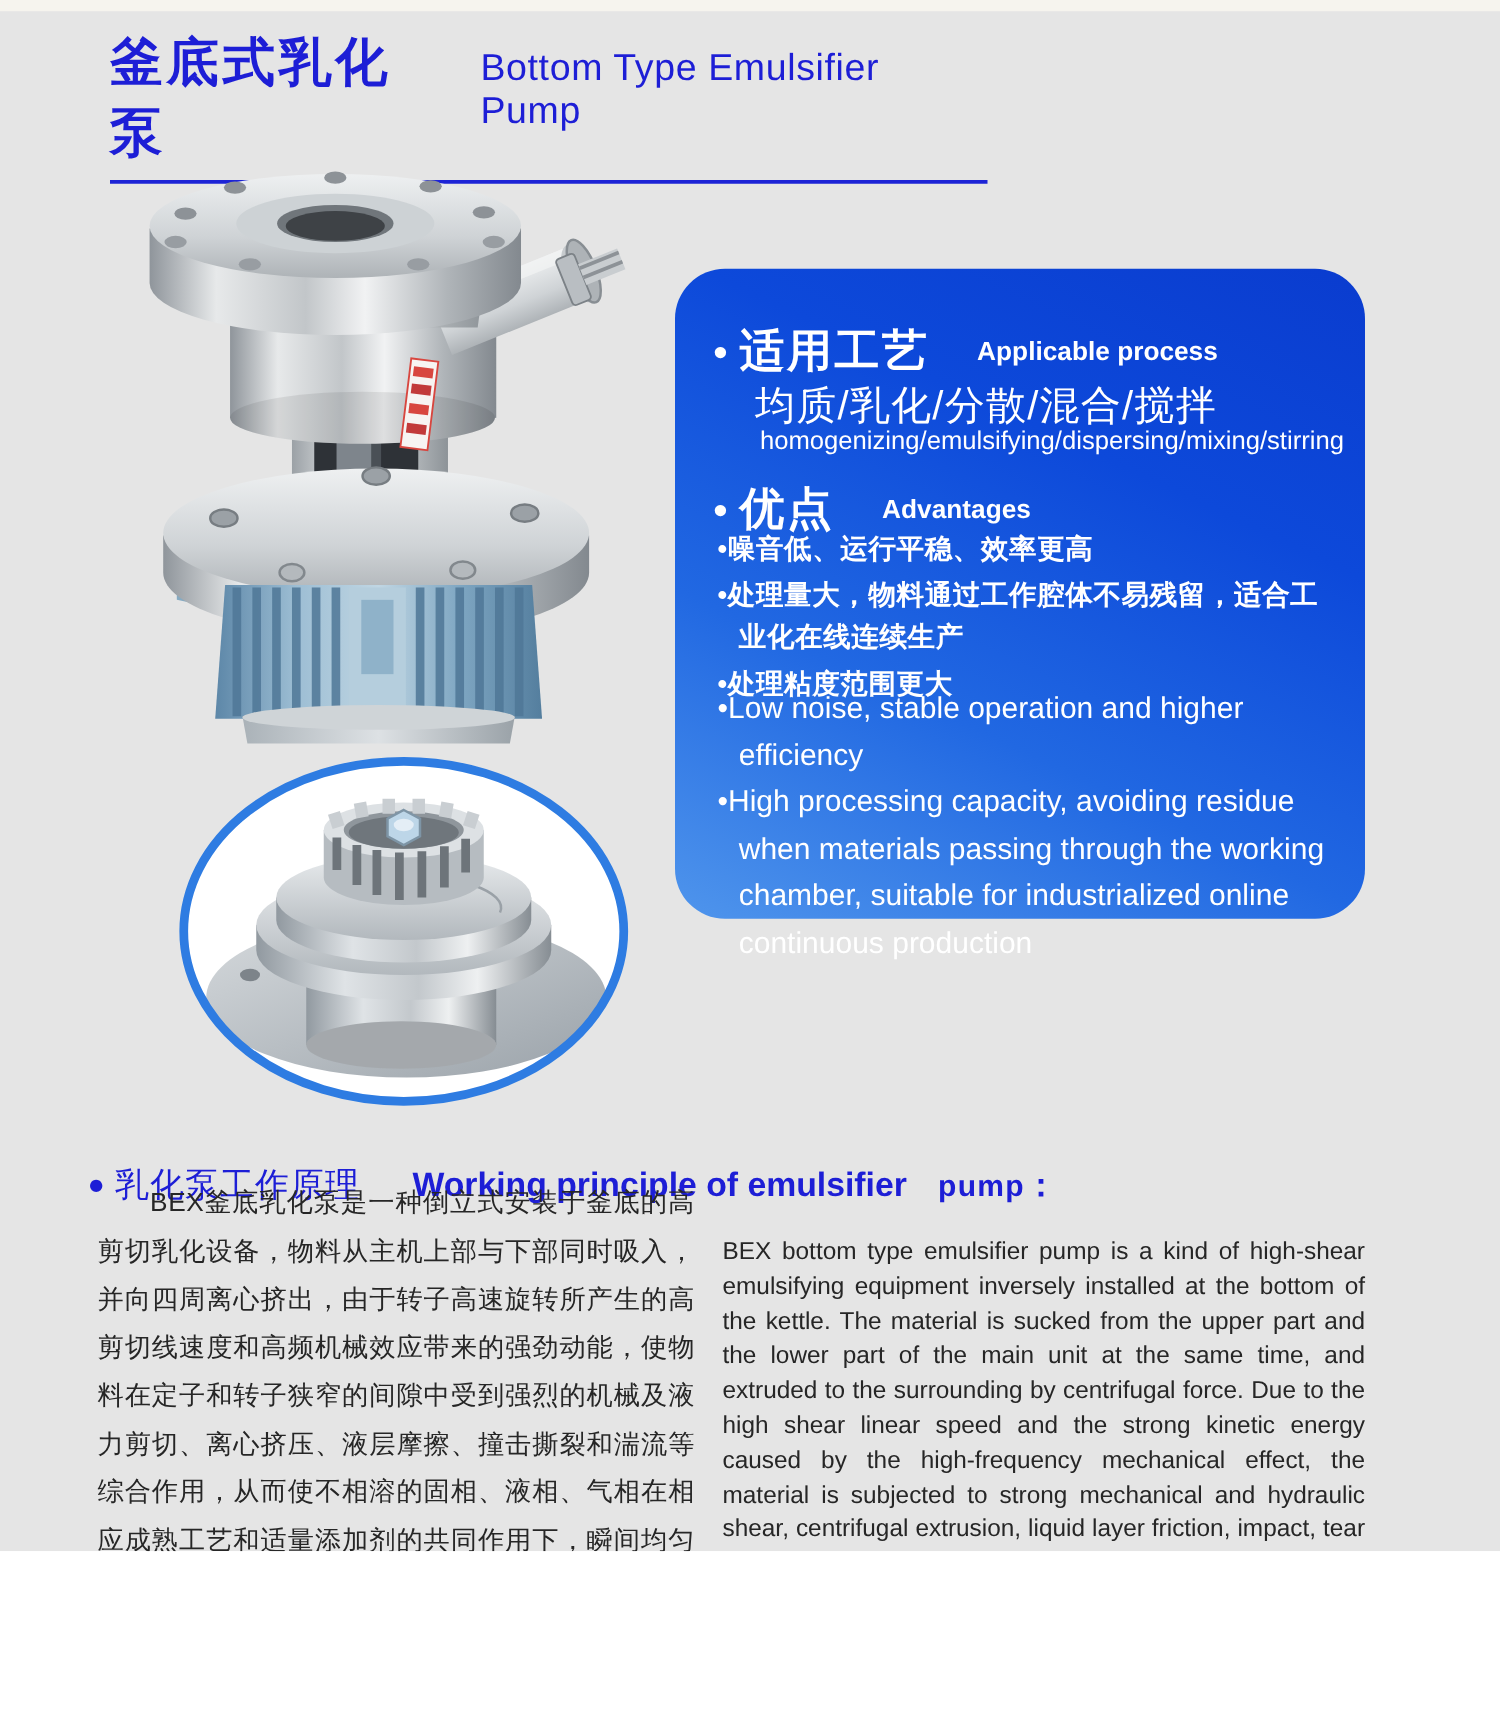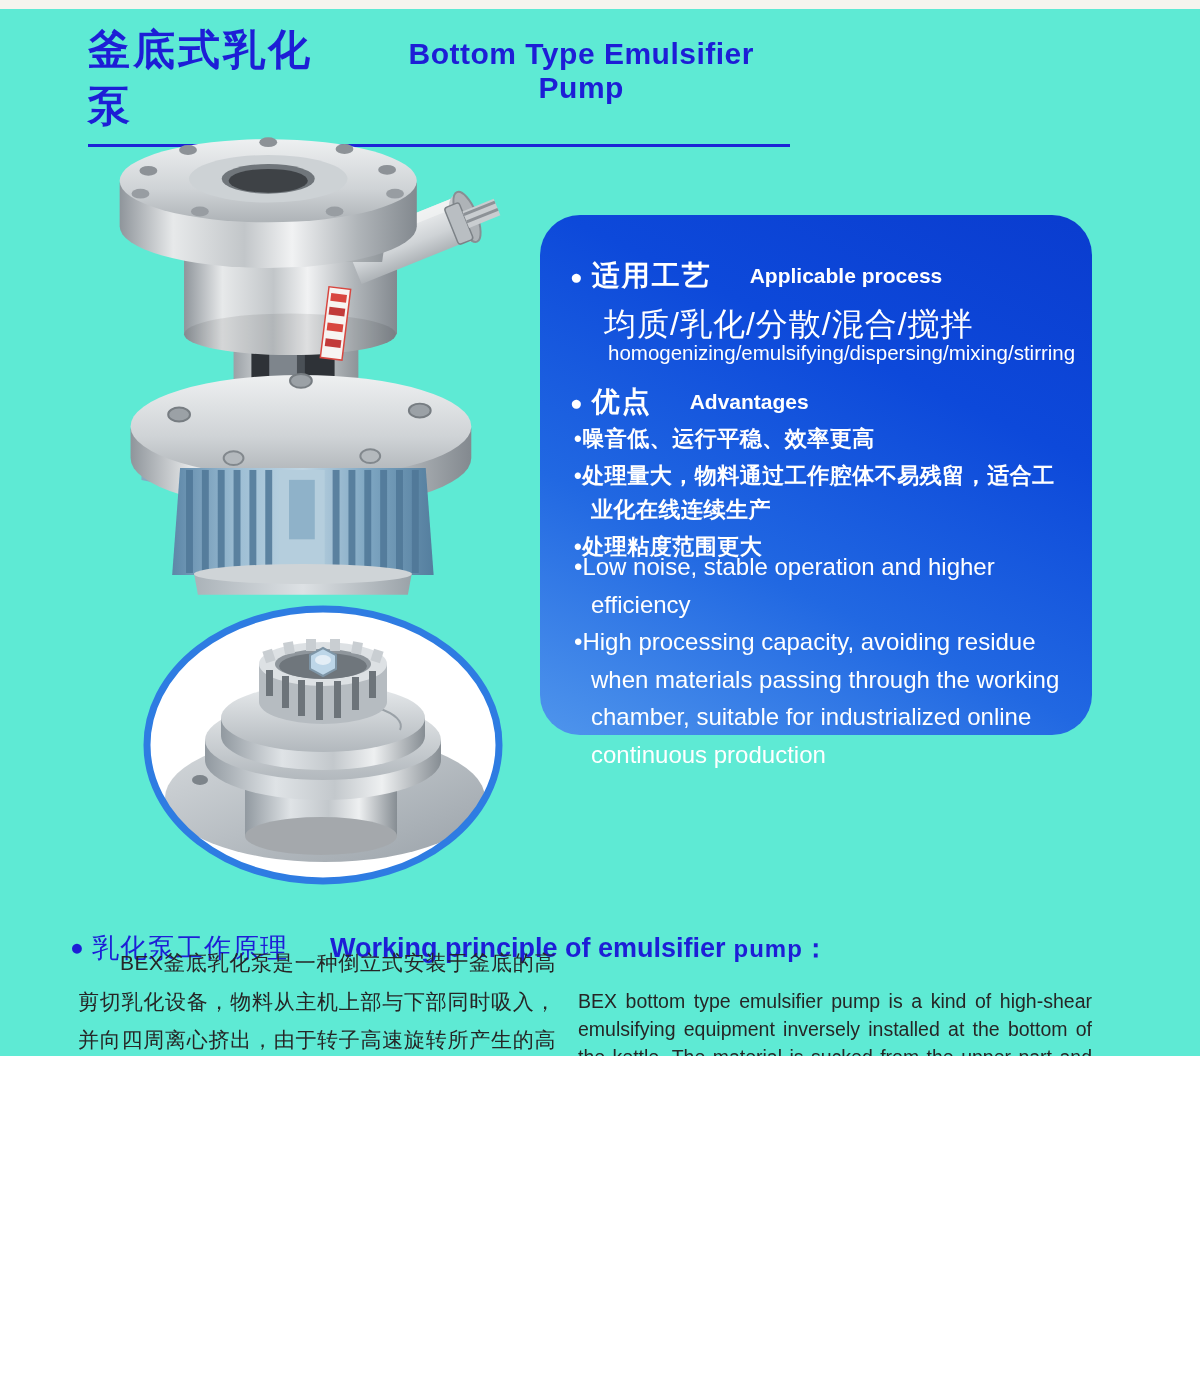--- a/index.html
+++ b/index.html
@@ -1,59 +1,59 @@
 <!DOCTYPE html>
 <html><head>
 <meta charset="utf-8">
 <style>
   html,body { margin:0; padding:0; background:#ffffff; }
   .page {
-    position:relative; width:1200px; height:1056px; background:#5eead4;
+    position:relative; width:1200px; height:1241px; background:#e5e5e5;
     font-family:"Liberation Sans","DejaVu Sans",sans-serif; overflow:hidden;
   }
   .top-strip { position:absolute; left:0; top:0; width:1200px; height:9px; background:#f6f4ee; }
 
   
   .title-row { position:absolute; left:88px; top:22px; width:702px;
     display:flex; align-items:baseline; border-bottom:3px solid #1d24d6; padding-bottom:10px; }
   .title-cn { font-size:42px; font-weight:bold; color:#1d1ed6; letter-spacing:3px; }
-  .title-en { font-size:30px; font-weight:bold; color:#1d1ed6; margin-left:28px; letter-spacing:0.5px;text-align:center; }
+  .title-en { font-size:30px; font-weight:normal; color:#1d1ed6; margin-left:28px; letter-spacing:0.5px; }
 
   
   .photo1 { position:absolute; left:85px; top:128px; width:416px; height:472px; }
   .inset  { position:absolute; left:138px; top:600px; width:370px; height:296px; }
 
   
   .panel {
     position:absolute; left:540px; top:215px; width:552px; height:520px;
     border-radius:40px;
     background:linear-gradient(205deg,#0a3ccf 0%,#0d49da 32%,#2168e2 66%,#4f95ec 100%);
     color:#ffffff;
   }
   .sec-header { position:absolute; display:flex; align-items:center; font-weight:bold; }
   .sec-bullet { font-size:21px; margin-right:9px; line-height:1; }
-  .sec-title-cn { font-size:28px; letter-spacing:2px; }
+  .sec-title-cn { font-size:36px; letter-spacing:2px; }
   .sec-title-en { font-size:21px; margin-left:38px; }
   .applicable-header { left:30px; top:42px; }
   .applicable-cn { position:absolute; left:64px; top:88px;  font-size:32px; font-weight:normal; letter-spacing:1px; }
   .applicable-en { position:absolute; left:68px; top:126px; font-size:20.5px; }
   .advantages-header { left:30px; top:168px; }
   .adv-list { position:absolute; margin:0; padding:0; list-style:none; }
   .adv-list li { padding-left:17px; text-indent:-17px; }
   .adv-cn { left:34px; top:207px; width:496px; font-size:22px; line-height:34px; font-weight:bold; letter-spacing:0.5px; }
   .adv-cn li { margin-bottom:3px; }
   .adv-en { left:34px; top:333px; width:508px; font-size:24px; line-height:37.5px; }
   .marker { display:inline; }
 
   
   .wp-header { position:absolute; left:70px; top:930px; display:flex; align-items:baseline; color:#1d1ed6; }
   .wp-bullet { font-size:23px; margin-right:8px; position:relative; top:-2px; }
   .wp-title-cn { font-size:27px; font-weight:normal; letter-spacing:1px; }
   .wp-title-en { font-size:27px; font-weight:bold; margin-left:42px; }
-  .wp-pump { font-size:24px; font-weight:bold; margin-left:8px; letter-spacing:1px; }
+  .wp-pump { font-size:24px; font-weight:bold; margin-left:25px; letter-spacing:1px; }
   .wp-colon { font-size:26px; font-weight:bold; }
 
   .para-cn {
     position:absolute; left:78px; top:944px; width:478px;
     font-size:21px; line-height:38.5px; color:#262626;
     text-align:justify; text-indent:2em; letter-spacing:0.5px;
   }
   .para-en {
     position:absolute; left:578px; top:988px; width:514px;
     font-size:19.5px; line-height:27.8px; color:#262626; text-align:justify;

